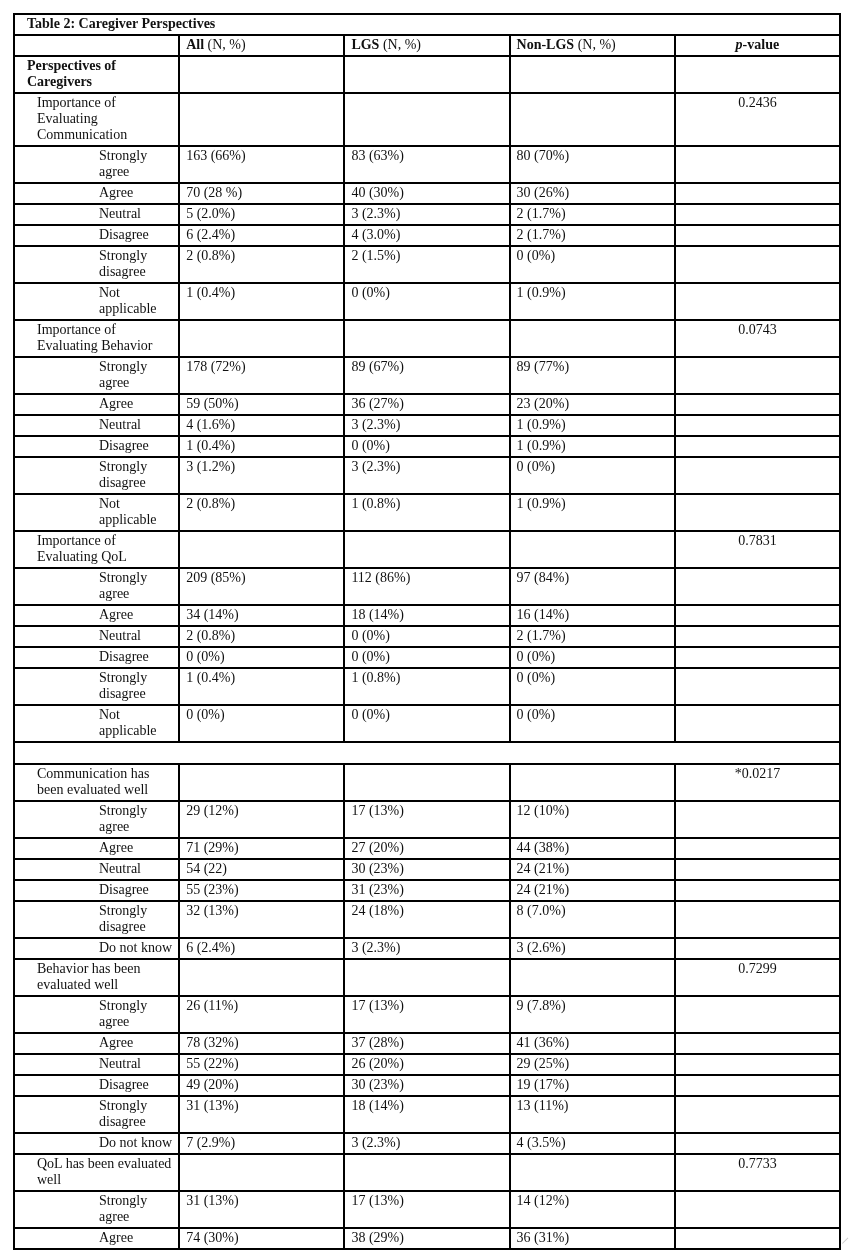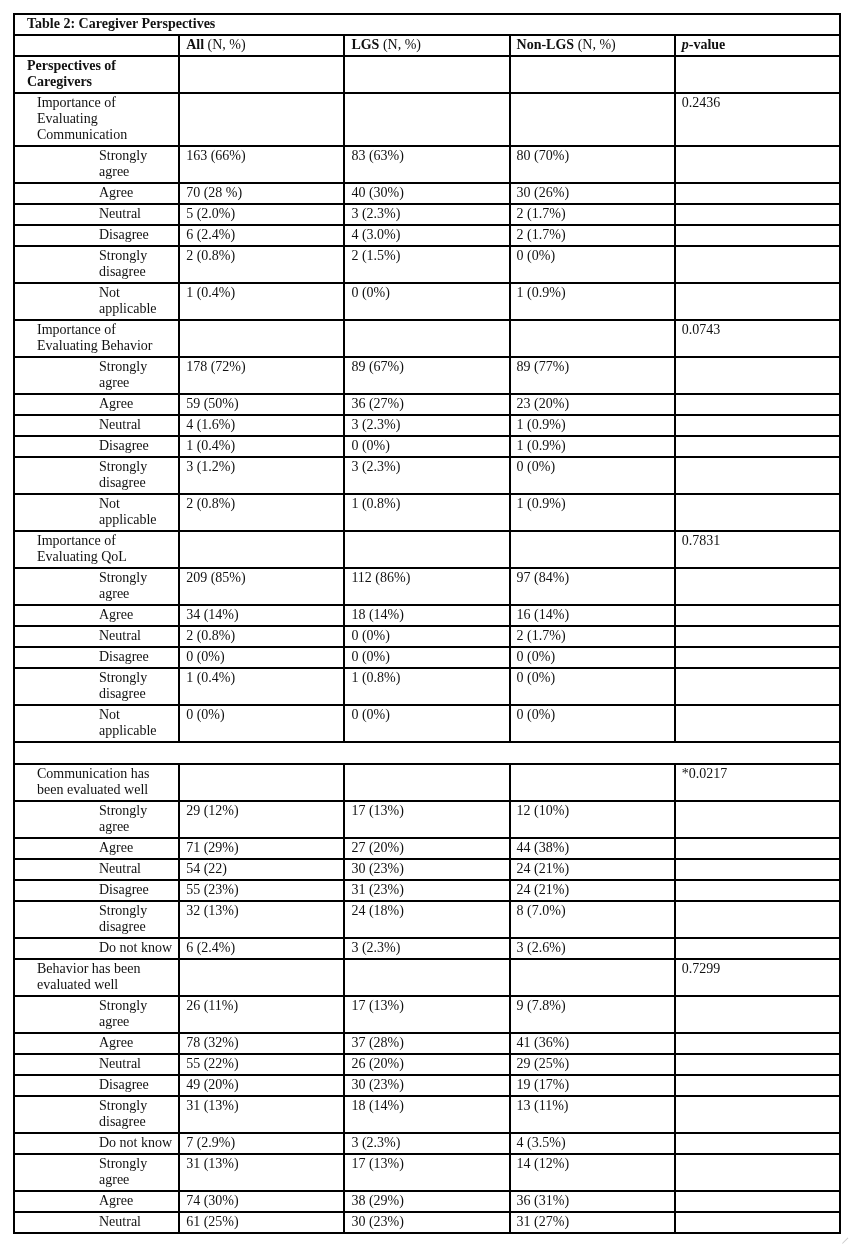--- a/index.html
+++ b/index.html
@@ -6,21 +6,21 @@
   body { width: 854px; height: 1250px; position: relative; overflow: hidden;
          font-family: "Liberation Serif", "DejaVu Serif", serif; color: #111; }
   #doc { position: absolute; left: 13px; top: 13px; width: 828px; }
   table { border-collapse: collapse; width: 828px; table-layout: fixed; }
   td { border: 2px solid #000; font-size: 14px; line-height: 16px; padding: 1px 6px 2px 6px;
        vertical-align: top; overflow: hidden; }
   td.c1 { width: 319px; }
   td.c2 { width: 110px; }
   td.c3 { width: 103px; }
   td.c4 { width: 120px; }
-  td.c5 { width: 64px; }
+  td.c5 { width: 64px; text-align: center; }
   .title-cell { font-weight: bold; padding-left: 12px; margin-left: 36px; }
   .hdr { font-weight: bold; border-radius: 10px; }
   .hdr i { font-style: italic; }
   .sec { font-weight: bold; padding-left: 12px; }
   .grp { padding-left: 22px; }
   .sub { padding-left: 84px; }
   .blank td { height: 17px; }
   .corner { position: absolute; right: 2px; bottom: 2px; width: 8px; height: 8px;
             border-top: 1px solid #ccc; transform: rotate(-45deg); }
 </style>
@@ -289,20 +289,27 @@
           <td class="c5"></td>
         </tr>
         <tr>
           <td class="c1 sub">Do not know</td>
           <td class="c2">7 (2.9%)</td>
           <td class="c3">3 (2.3%)</td>
           <td class="c4">4 (3.5%)</td>
           <td class="c5"></td>
         </tr>
         <tr>
+          <td class="c1 grp">QoL has been evaluated well</td>
+          <td class="c2"></td>
+          <td class="c3"></td>
+          <td class="c4"></td>
+          <td class="c5">0.7733</td>
+        </tr>
+        <tr>
           <td class="c1 sub">Strongly agree</td>
           <td class="c2">31 (13%)</td>
           <td class="c3">17 (13%)</td>
           <td class="c4">14 (12%)</td>
           <td class="c5"></td>
         </tr>
         <tr>
           <td class="c1 sub">Agree</td>
           <td class="c2">74 (30%)</td>
           <td class="c3">38 (29%)</td>

